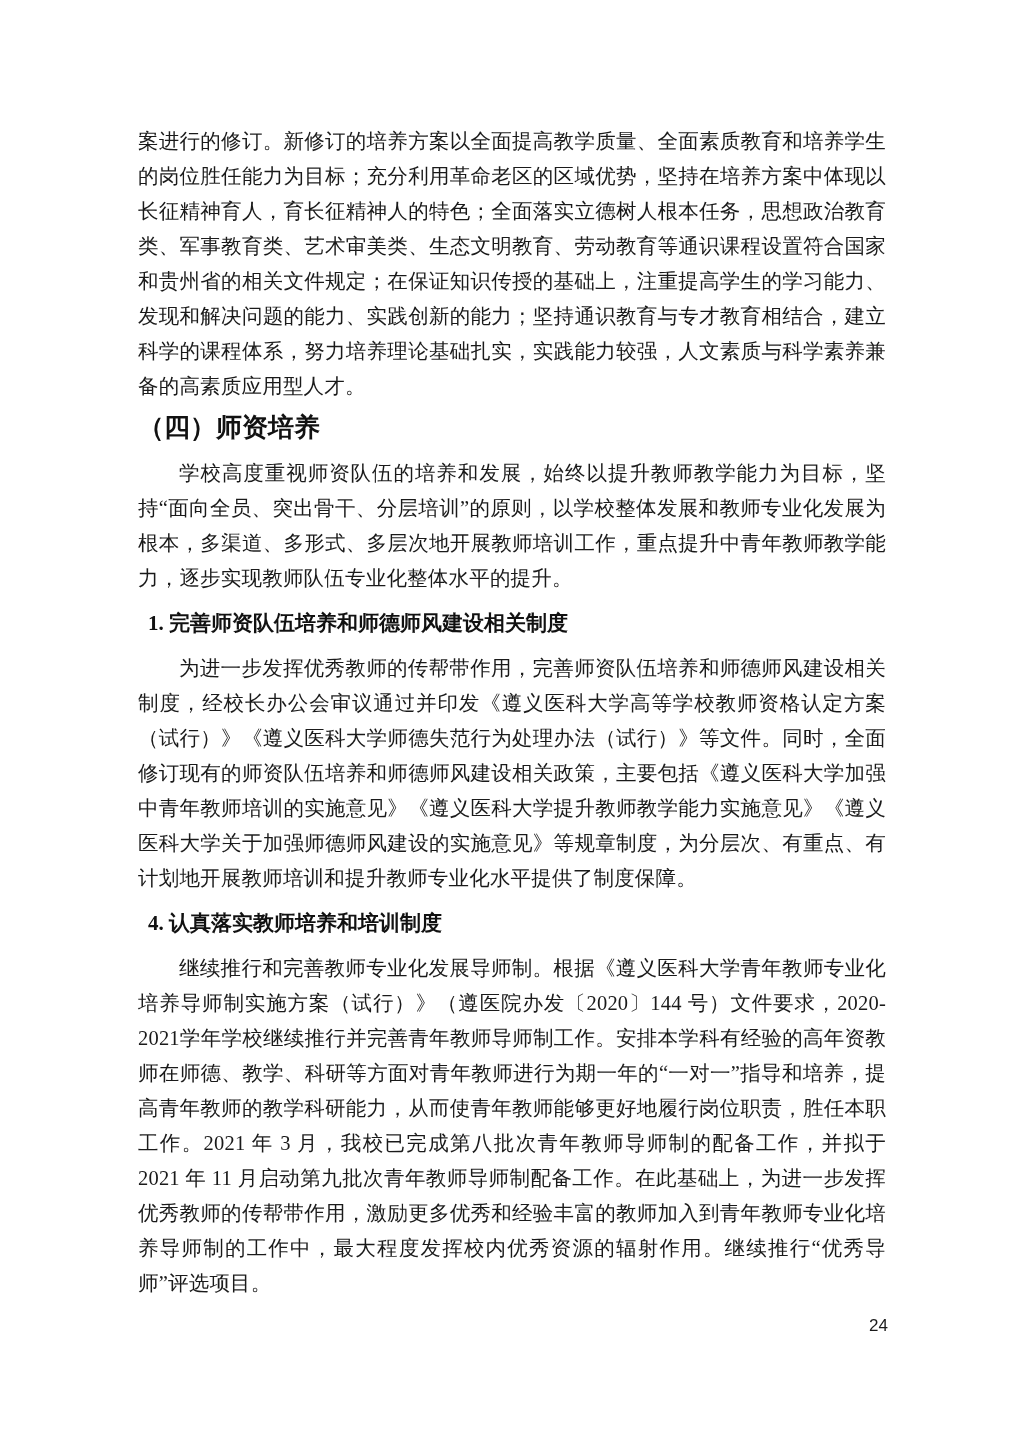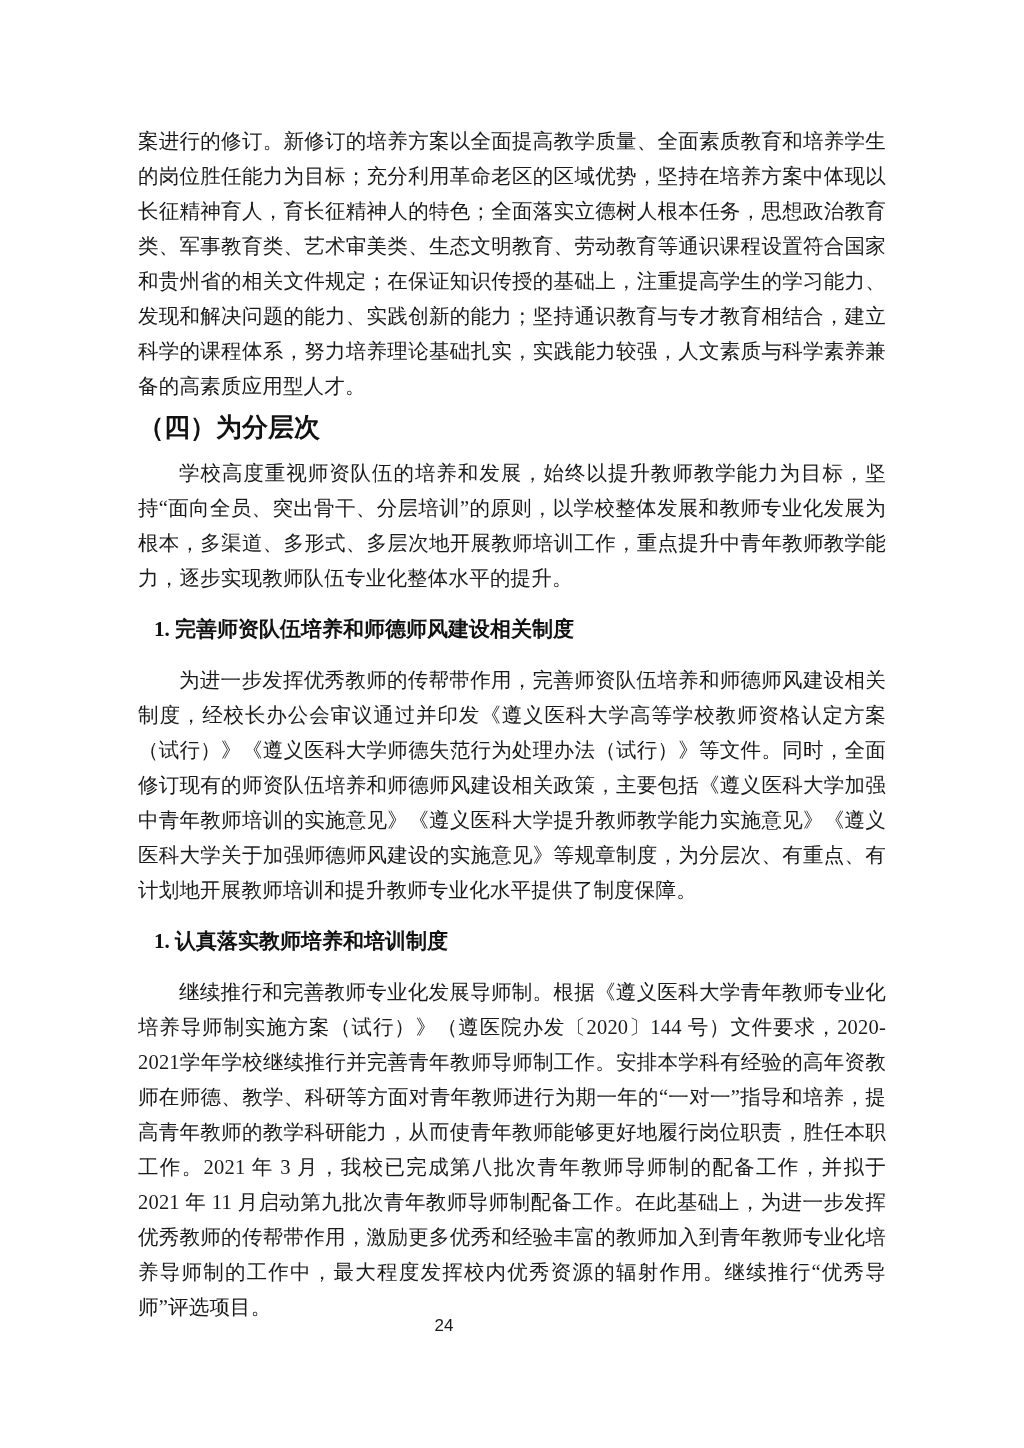--- a/index.html
+++ b/index.html
@@ -38,51 +38,51 @@
     font-size: 26px;
     font-weight: bold;
     line-height: 44px;
     margin: 2px 0 6px 0;
     color: #111111;
   }
   .sub-heading {
     font-size: 21px;
     font-weight: bold;
     line-height: 35px;
-    margin: 16px;
+    margin: 10px;
     color: #111111;
   }
   .page-number {
     position: absolute;
     top: 1316px;
     left: 0;
     width: 100%;
-    text-align: center;
+    text-align: right;
     font-size: 17px;
     font-family: "Liberation Sans", "DejaVu Sans", sans-serif;
     color: #1a1a1a;
   }
 </style>
 </head>
 <body>
 
 <div class="page">
   <div class="content">
 
     <p class="para">案进行的修订。新修订的培养方案以全面提高教学质量、全面素质教育和培养学生的岗位胜任能力为目标；充分利用革命老区的区域优势，坚持在培养方案中体现以长征精神育人，育长征精神人的特色；全面落实立德树人根本任务，思想政治教育类、军事教育类、艺术审美类、生态文明教育、劳动教育等通识课程设置符合国家和贵州省的相关文件规定；在保证知识传授的基础上，注重提高学生的学习能力、发现和解决问题的能力、实践创新的能力；坚持通识教育与专才教育相结合，建立科学的课程体系，努力培养理论基础扎实，实践能力较强，人文素质与科学素养兼备的高素质应用型人才。</p>
 
-    <h2 class="section-heading">（四）为分层次</h2>
+    <h2 class="section-heading">（四）师资培养</h2>
 
     <p class="para indent">学校高度重视师资队伍的培养和发展，始终以提升教师教学能力为目标，坚持“面向全员、突出骨干、分层培训”的原则，以学校整体发展和教师专业化发展为根本，多渠道、多形式、多层次地开展教师培训工作，重点提升中青年教师教学能力，逐步实现教师队伍专业化整体水平的提升。</p>
 
     <h3 class="sub-heading">1. 完善师资队伍培养和师德师风建设相关制度</h3>
 
     <p class="para indent">为进一步发挥优秀教师的传帮带作用，完善师资队伍培养和师德师风建设相关制度，经校长办公会审议通过并印发《遵义医科大学高等学校教师资格认定方案（试行）》《遵义医科大学师德失范行为处理办法（试行）》等文件。同时，全面修订现有的师资队伍培养和师德师风建设相关政策，主要包括《遵义医科大学加强中青年教师培训的实施意见》《遵义医科大学提升教师教学能力实施意见》《遵义医科大学关于加强师德师风建设的实施意见》等规章制度，为分层次、有重点、有计划地开展教师培训和提升教师专业化水平提供了制度保障。</p>
 
-    <h3 class="sub-heading">1. 认真落实教师培养和培训制度</h3>
+    <h3 class="sub-heading">4. 认真落实教师培养和培训制度</h3>
 
     <p class="para indent">继续推行和完善教师专业化发展导师制。根据《遵义医科大学青年教师专业化培养导师制实施方案（试行）》（遵医院办发〔2020〕144 号）文件要求，2020-2021学年学校继续推行并完善青年教师导师制工作。安排本学科有经验的高年资教师在师德、教学、科研等方面对青年教师进行为期一年的“一对一”指导和培养，提高青年教师的教学科研能力，从而使青年教师能够更好地履行岗位职责，胜任本职工作。2021 年 3 月，我校已完成第八批次青年教师导师制的配备工作，并拟于 2021 年 11 月启动第九批次青年教师导师制配备工作。在此基础上，为进一步发挥优秀教师的传帮带作用，激励更多优秀和经验丰富的教师加入到青年教师专业化培养导师制的工作中，最大程度发挥校内优秀资源的辐射作用。继续推行“优秀导师”评选项目。</p>
 
 
   </div>
 
   <div class="page-number">24</div>
 </div>
 
 </body></html>

